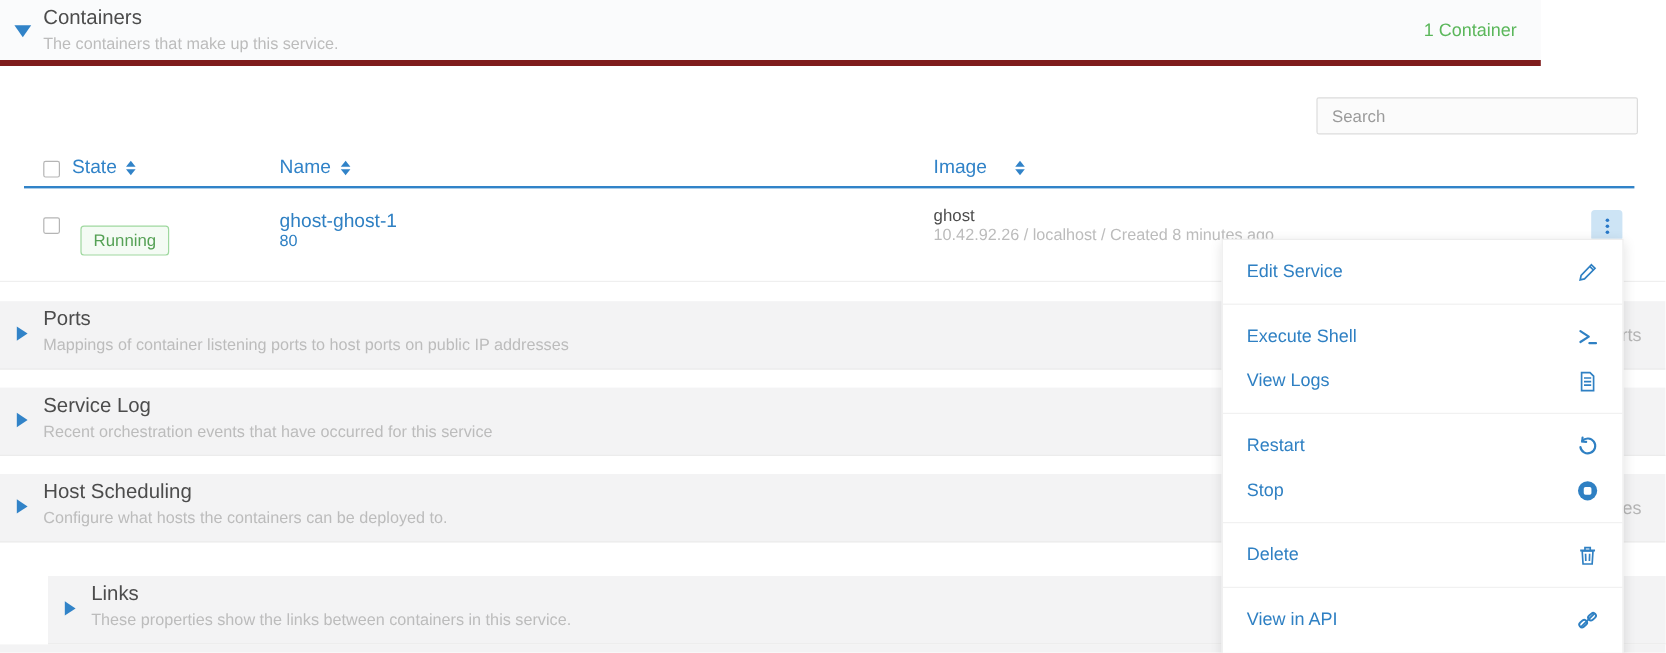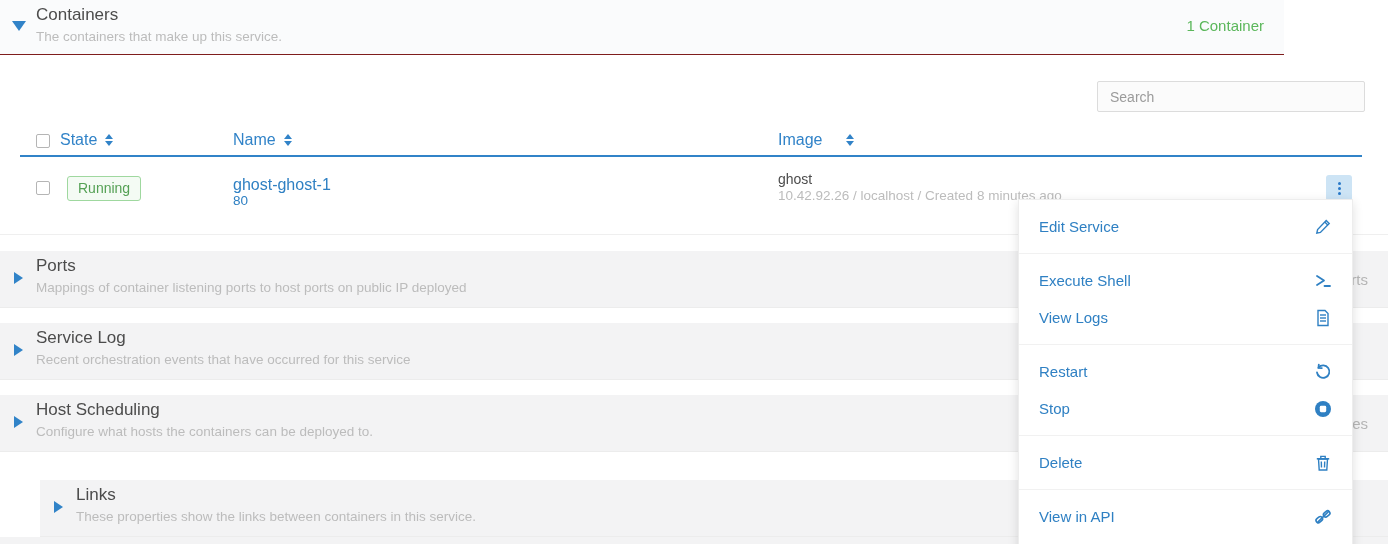--- a/index.html
+++ b/index.html
@@ -6,21 +6,21 @@
   html,body { width:1388px; height:544px; }
   body {
     position:relative; overflow:hidden; background:#ffffff;
     font-family:"Liberation Sans", sans-serif; color:#4c4c4c;
   }
   .abs { position:absolute; }
 
   
   .containers-header {
     top:0; left:0; width:1284px; height:55px;
-    background:#fafbfc; border-bottom:1px solid #7f1d1d;
+    background:#fafbfc; border-bottom:5px solid #7f1d1d;
   }
   .caret-down {
     width:0; height:0; border-left:7px solid transparent; border-right:7px solid transparent;
     border-top:10px solid #3183c8; top:21px; left:12px;
   }
   .caret-right {
     width:0; height:0; border-top:6px solid transparent; border-bottom:6px solid transparent;
     border-left:9px solid #3183c8; left:14px; top:21px;
   }
   .section-title { left:36px; top:5px; font-size:17px; color:#4c4c4c; }
@@ -46,21 +46,21 @@
   .head-rule { left:20px; width:1342px; top:155px; height:2px; background:#3183c8; }
 
   .checkbox {
     appearance:none; -webkit-appearance:none; width:14px; height:14px;
     border:1px solid #b5b5b5; border-radius:2px; background:#fff; cursor:pointer;
   }
   .cb-head { left:36px; top:134px; }
   .cb-row  { left:36px; top:181px; }
 
   .state-badge {
-    left:67px; top:176px; padding:3px 10px 4px; font-size:14px;
+    left:67px; top:188px; padding:3px 10px 4px; font-size:14px;
     color:#55a155; background:#f4fbf4; border:1px solid #9fd89f; border-radius:3px;
   }
   .row-name { left:233px; top:176px; font-size:16px; color:#2f80c3; cursor:pointer; text-decoration:none; display:block; }
   .row-port { left:233px; top:193px; font-size:13.5px; color:#2f80c3; cursor:pointer; display:block; }
   .row-image { left:778px; top:171px; font-size:14px; color:#4c4c4c; }
   .row-details { left:778px; top:188px; font-size:13.5px; color:#bcbcbc; }
   .row-rule { left:0; top:234px; width:1388px; height:1px; background:#efefef; }
 
   .dots-button {
     left:1326px; top:175px; width:26px; height:26px; border-radius:3px;
@@ -136,21 +136,21 @@
 
 <div class="abs dots-button">
   <b></b>
     <b></b>
     <b></b>
 </div>
 
 <div class="abs band band-ports">
   <div class="abs caret-right"></div>
   <div class="abs section-title">Ports</div>
-  <div class="abs section-desc">Mappings of container listening ports to host ports on public IP deployed</div>
+  <div class="abs section-desc">Mappings of container listening ports to host ports on public IP addresses</div>
   <div class="abs frag">rts</div>
 </div>
 
 <div class="abs band band-log">
   <div class="abs caret-right"></div>
   <div class="abs section-title">Service Log</div>
   <div class="abs section-desc">Recent orchestration events that have occurred for this service</div>
   <div class="abs frag"></div>
 </div>
 

